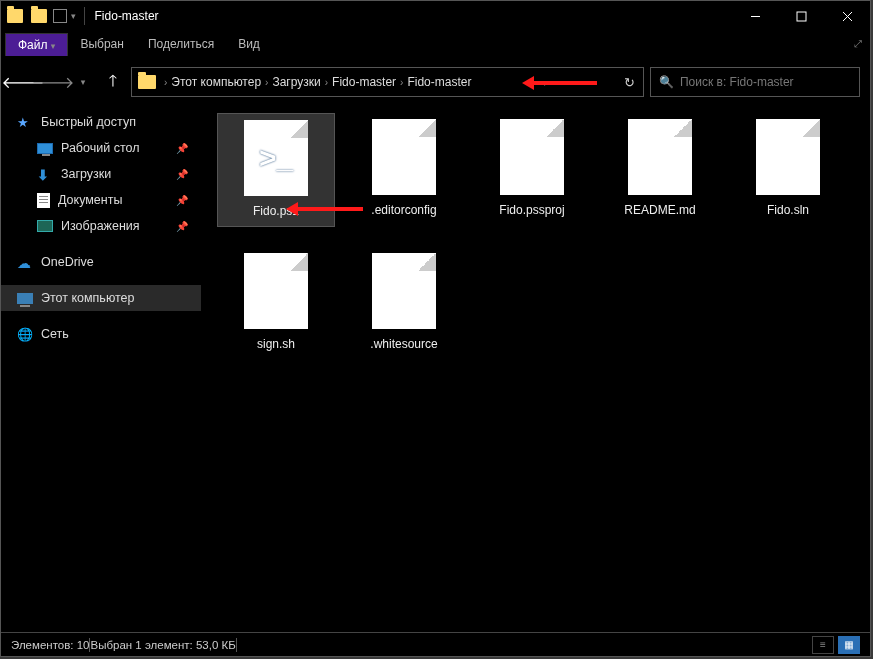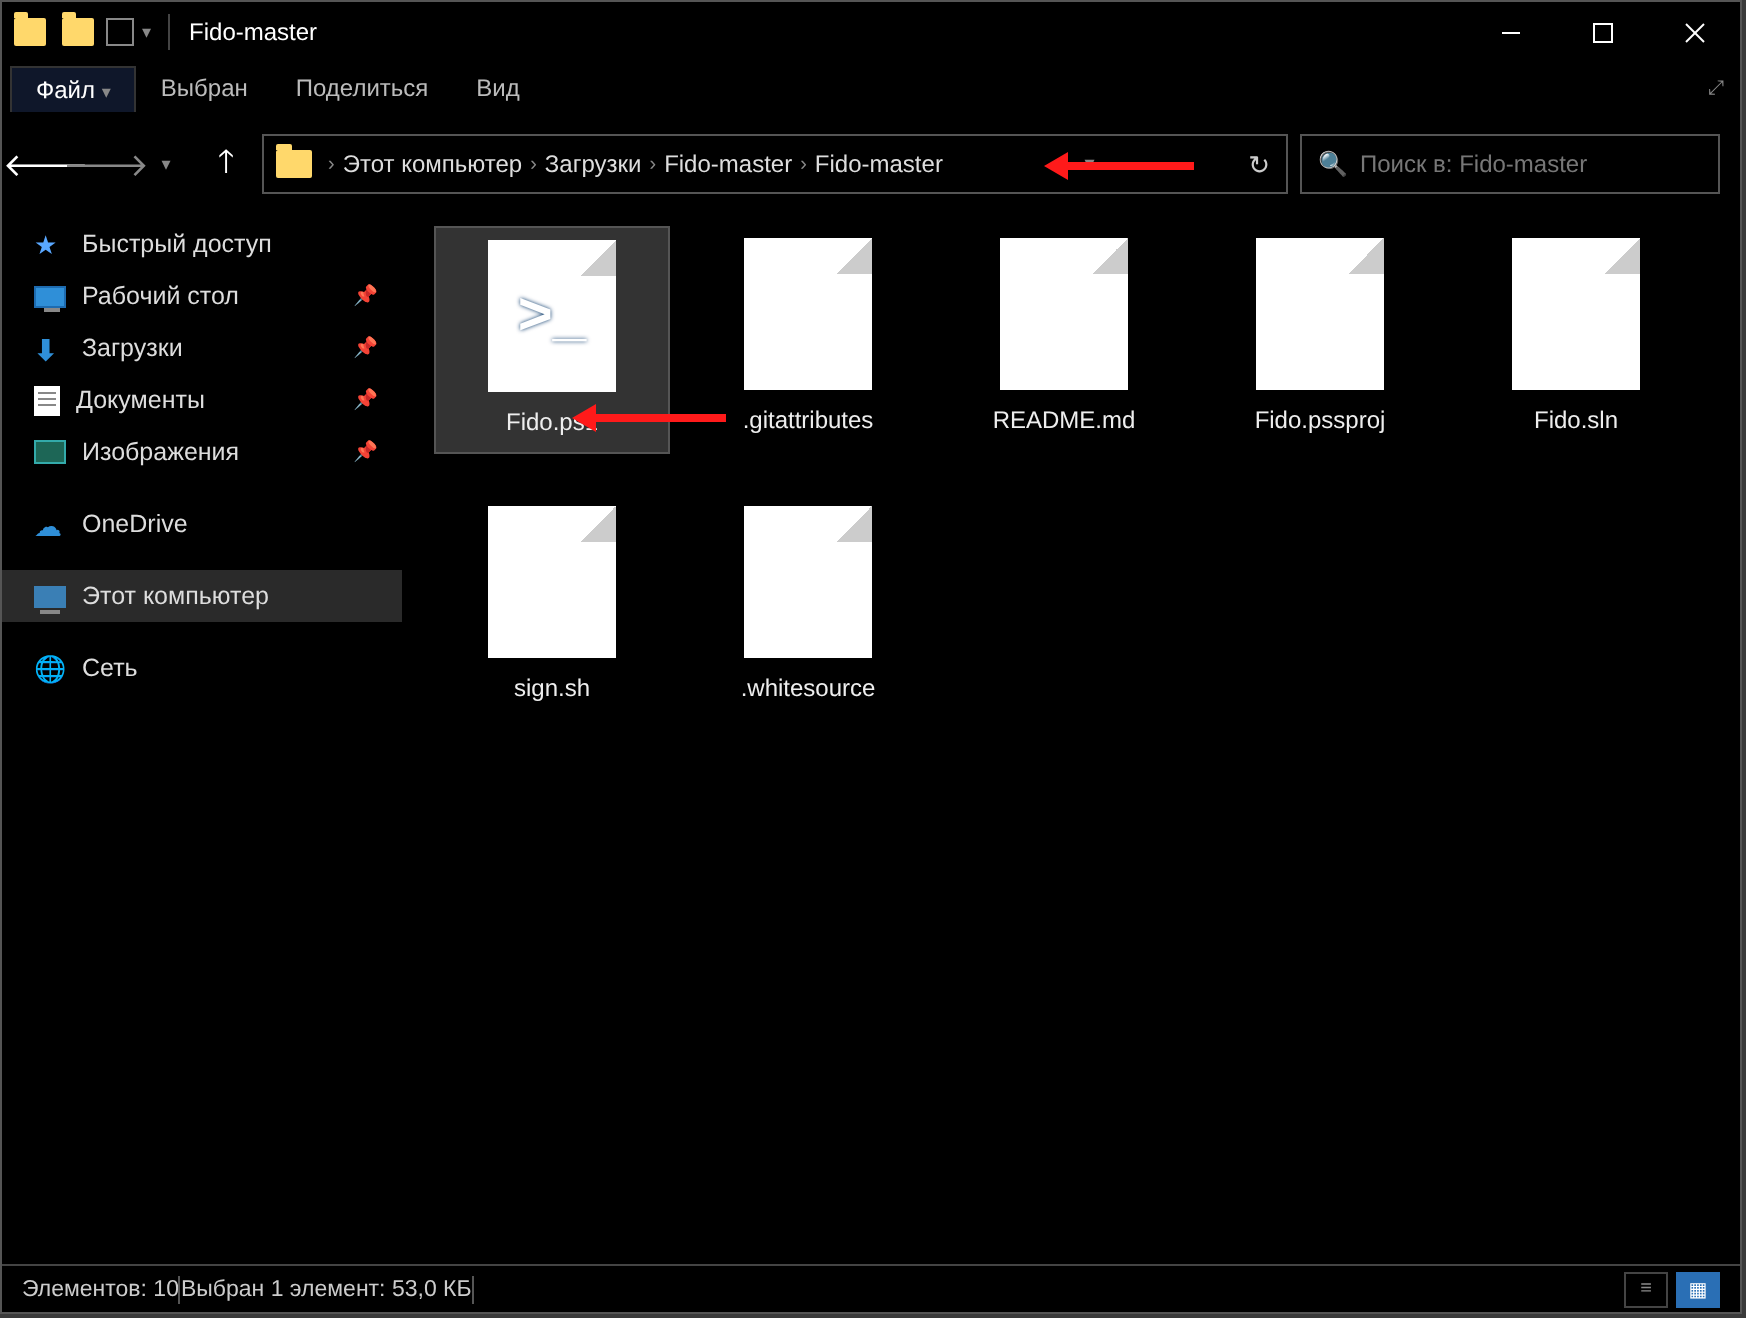--- a/index.html
+++ b/index.html
@@ -13,40 +13,40 @@
   .titlebar .folder-mini::before { content:""; position:absolute; top:-3px; left:0; width:7px; height:3px; background:#ffd86b; border-radius:1px 1px 0 0;}
   .titlebar .checkbox-mini { width: 14px; height: 14px; border: 1px solid #888; margin-left:4px; }
   .titlebar .divider-mini { width:1px; height:18px; background:#444; margin:0 6px; }
   .titlebar .title { margin-left: 4px; }
   .titlebar .controls { margin-left: auto; display: flex; }
   .titlebar .ctrl { width: 46px; height: 30px; display:flex; align-items:center; justify-content:center; color:#fff; font-size:11px;}
   .titlebar .ctrl svg { stroke:#fff; }
 
   
   .menubar { height: 26px; background:#000; display:flex; align-items:center; font-size:12px; color:#ccc; }
-  .menubar .file-tab { background:#0f172a; color:#fff; padding:4px 12px; border:1px solid #333; border-bottom:none; margin-left:4px;}
+  .menubar .file-tab { background:#4c1d95; color:#fff; padding:4px 12px; border:1px solid #333; border-bottom:none; margin-left:4px;}
   .menubar .tab { padding:4px 12px; color:#bbb; }
   .ribbon-collapse { margin-left:auto; margin-right:8px; color:#888; font-size:10px;}
 
   
   .navrow { height: 34px; display:flex; align-items:center; padding: 0 10px; gap:6px; margin-top:8px;}
   .nav-arrow { width:24px; height:24px; display:flex; align-items:center; justify-content:center; color:#888;}
   .nav-arrow.active { color:#fff; }
   .addressbar { flex:1; height:30px; border:1px solid #555; display:flex; align-items:center; font-size:12px; color:#ddd; padding-left:6px; gap:4px; position:relative;}
   .addressbar .folder-ico { width:18px; height:14px; background:#ffd86b; border-radius:1px; position:relative; margin-right:4px;}
   .addressbar .folder-ico::before{content:"";position:absolute;top:-3px;left:0;width:8px;height:3px;background:#ffd86b;border-radius:1px 1px 0 0;}
   .addressbar .chev { color:#888; font-size:10px;}
   .addressbar .refresh { margin-left:auto; margin-right:8px; color:#ccc; font-size:13px;}
   .searchbox { width:210px; height:30px; border:1px solid #555; display:flex; align-items:center; font-size:12px; color:#777; padding-left:8px; gap:6px;}
   .searchbox .mag { color:#888; font-size:12px;}
 
   
   .body { display:flex; height: calc(100% - 30px - 26px - 42px - 24px); }
   .sidebar { width: 200px; padding-top:10px; font-size:12.5px; color:#ddd; }
-  .sidebar .item { display:flex; align-items:center; height:26px; padding-left:16px; gap:8px; }
+  .sidebar .item { display:flex; align-items:center; height:26px; padding-left:36px; gap:8px; }
   .sidebar .item.selected { background:#2a2a2a; }
   .sidebar .group-top { padding-left:16px; }
   .ico { width:16px; height:14px; display:inline-block; }
   .ico-star { color:#59a7ff; font-size:13px; }
   .ico-desktop { width:16px; height:11px; background:#2f8fd8; border:1px solid #1d6bb0; position:relative;}
   .ico-desktop::after{content:"";position:absolute;bottom:-3px;left:4px;width:8px;height:2px;background:#888;}
   .ico-download { color:#2f8fd8; font-size:14px; font-weight:bold;}
   .ico-doc { width:13px; height:15px; background:#fff; position:relative;}
   .ico-doc::after{content:"";position:absolute;top:3px;left:2px;width:9px;height:1px;background:#888;box-shadow:0 3px 0 #888,0 6px 0 #888;}
   .ico-pic { width:16px; height:12px; background:#1d6656; border:1px solid #3aa;}
@@ -191,29 +191,29 @@
     <div class="content">
       <div class="filegrid" id="filegrid">
           <div class="file selected">
             <div class="thumb ps1-thumb">
               <span class="ps-sym">&gt;_</span>
             </div>
             <div class="label">Fido.ps1</div>
           </div>
           <div class="file">
             <div class="thumb"></div>
-            <div class="label">.gitattributes</div>
+            <div class="label">.editorconfig</div>
+          </div>
+          <div class="file">
+            <div class="thumb"></div>
+            <div class="label">Fido.pssproj</div>
           </div>
           <div class="file">
             <div class="thumb"></div>
             <div class="label">README.md</div>
-          </div>
-          <div class="file">
-            <div class="thumb"></div>
-            <div class="label">Fido.pssproj</div>
           </div>
           <div class="file">
             <div class="thumb"></div>
             <div class="label">Fido.sln</div>
           </div>
           <div class="file">
             <div class="thumb"></div>
             <div class="label">sign.sh</div>
           </div>
           <div class="file">

